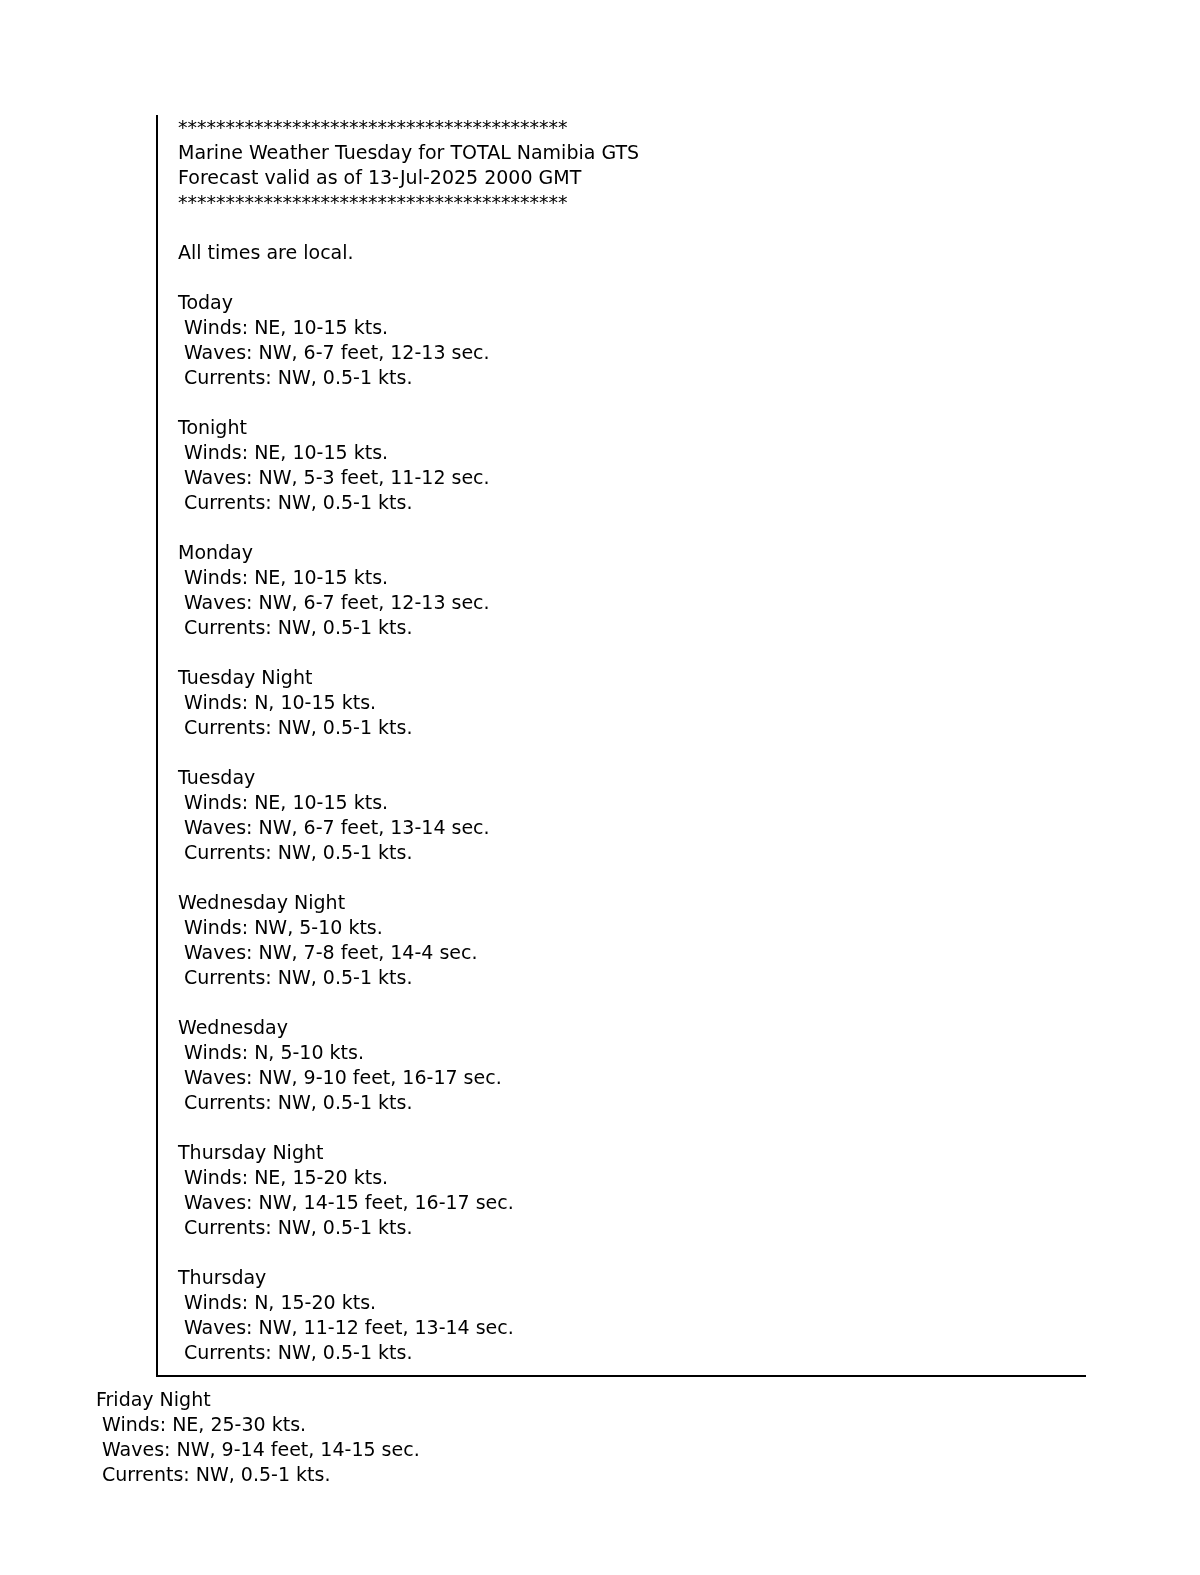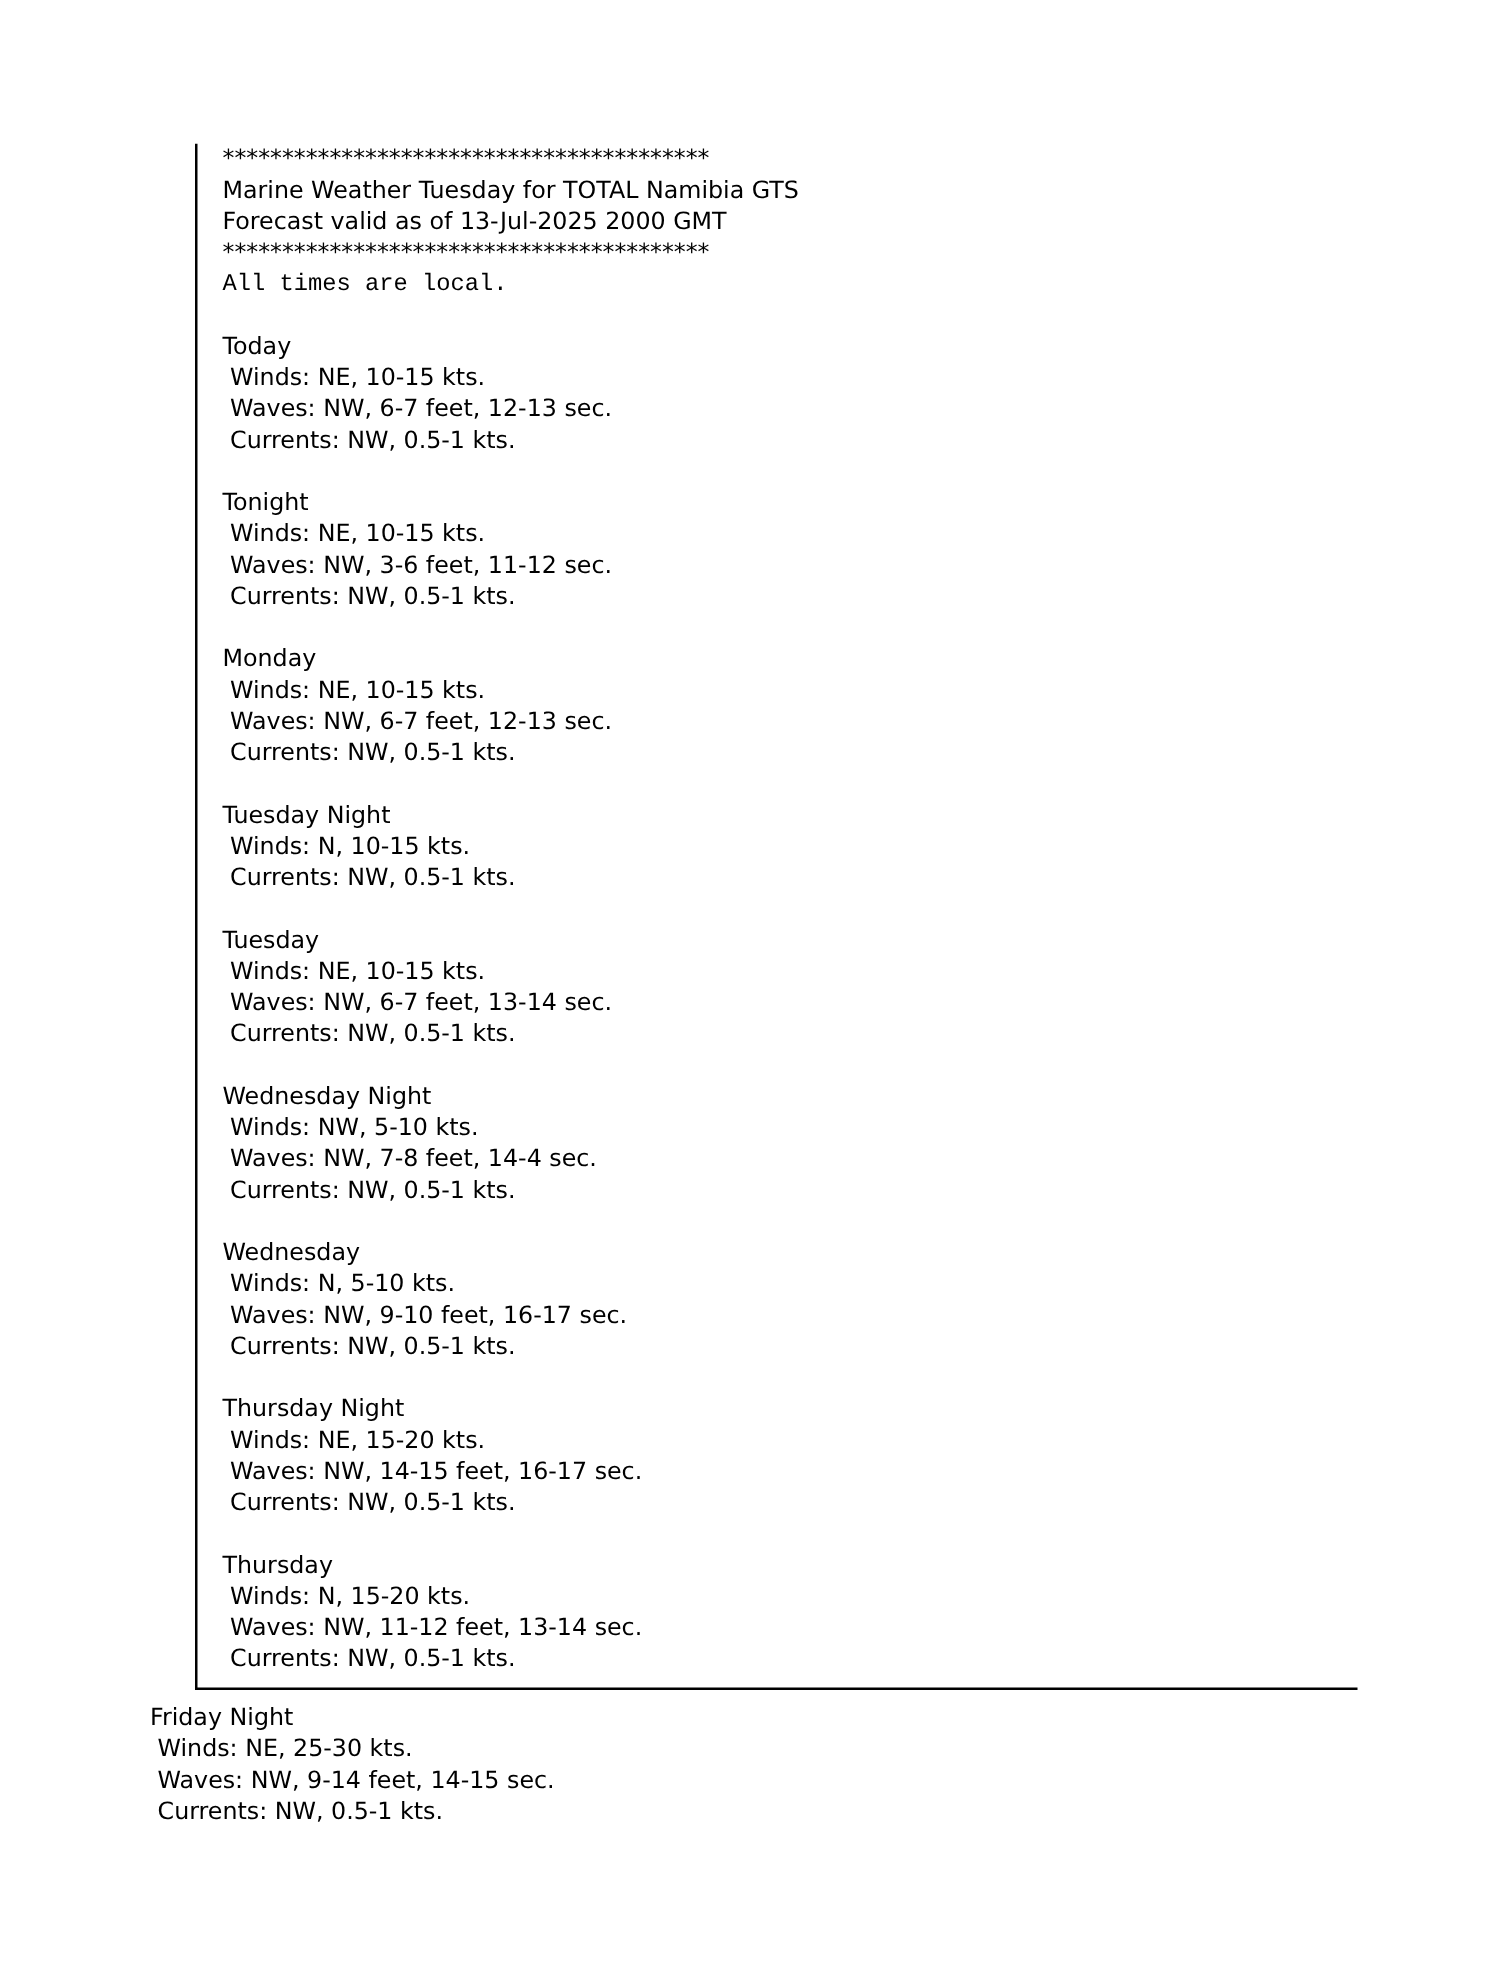--- a/index.html
+++ b/index.html
@@ -24,27 +24,27 @@
     border-bottom: 2px solid #000000;
     padding: 0 0 10px 20px;
   }
   .line {
     font-size: 19px;
     line-height: 25px;
     min-height: 25px;
     white-space: pre-wrap;
   }
   .gap {
-    font-family: Liberation Mono, monospace;
+    margin-top: 25px;
   }
   .period {
     margin-top: 25px;
   }
   .outside {
-    margin-left: 120px;
+    margin-left: 96px;
     margin-top: 10px;
   }
 </style>
 </head>
 <body>
 
 <div>
 
   <div class="quote-box">
     <div class="line">*****************************************</div>
@@ -57,21 +57,21 @@
     <div class="period">
       <div class="line">Today</div>
       <div class="line"> Winds: NE, 10-15 kts.</div>
       <div class="line"> Waves: NW, 6-7 feet, 12-13 sec.</div>
       <div class="line"> Currents: NW, 0.5-1 kts.</div>
     </div>
 
     <div class="period">
       <div class="line">Tonight</div>
       <div class="line"> Winds: NE, 10-15 kts.</div>
-      <div class="line"> Waves: NW, 3-6 feet, 11-12 sec.</div>
+      <div class="line"> Waves: NW, 5-3 feet, 11-12 sec.</div>
       <div class="line"> Currents: NW, 0.5-1 kts.</div>
     </div>
 
     <div class="period">
       <div class="line">Monday</div>
       <div class="line"> Winds: NE, 10-15 kts.</div>
       <div class="line"> Waves: NW, 6-7 feet, 12-13 sec.</div>
       <div class="line"> Currents: NW, 0.5-1 kts.</div>
     </div>
 

